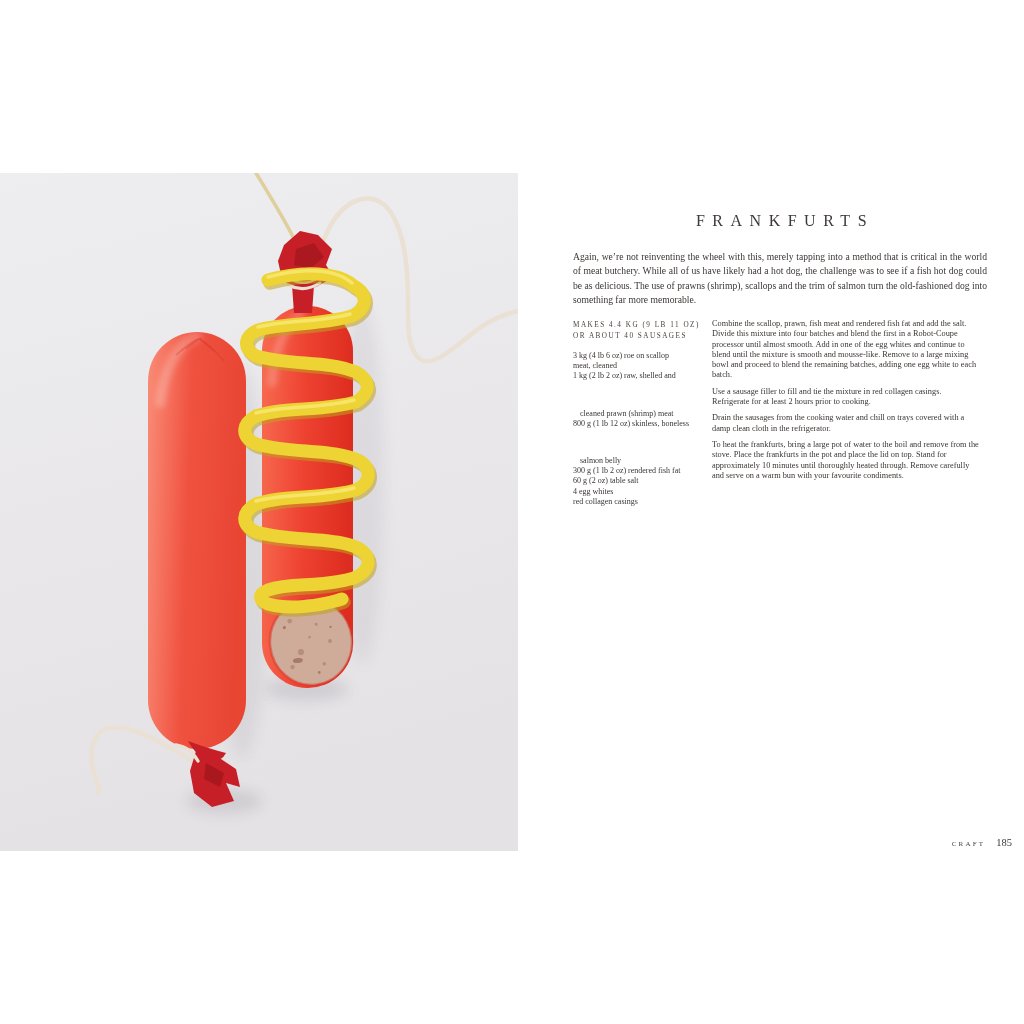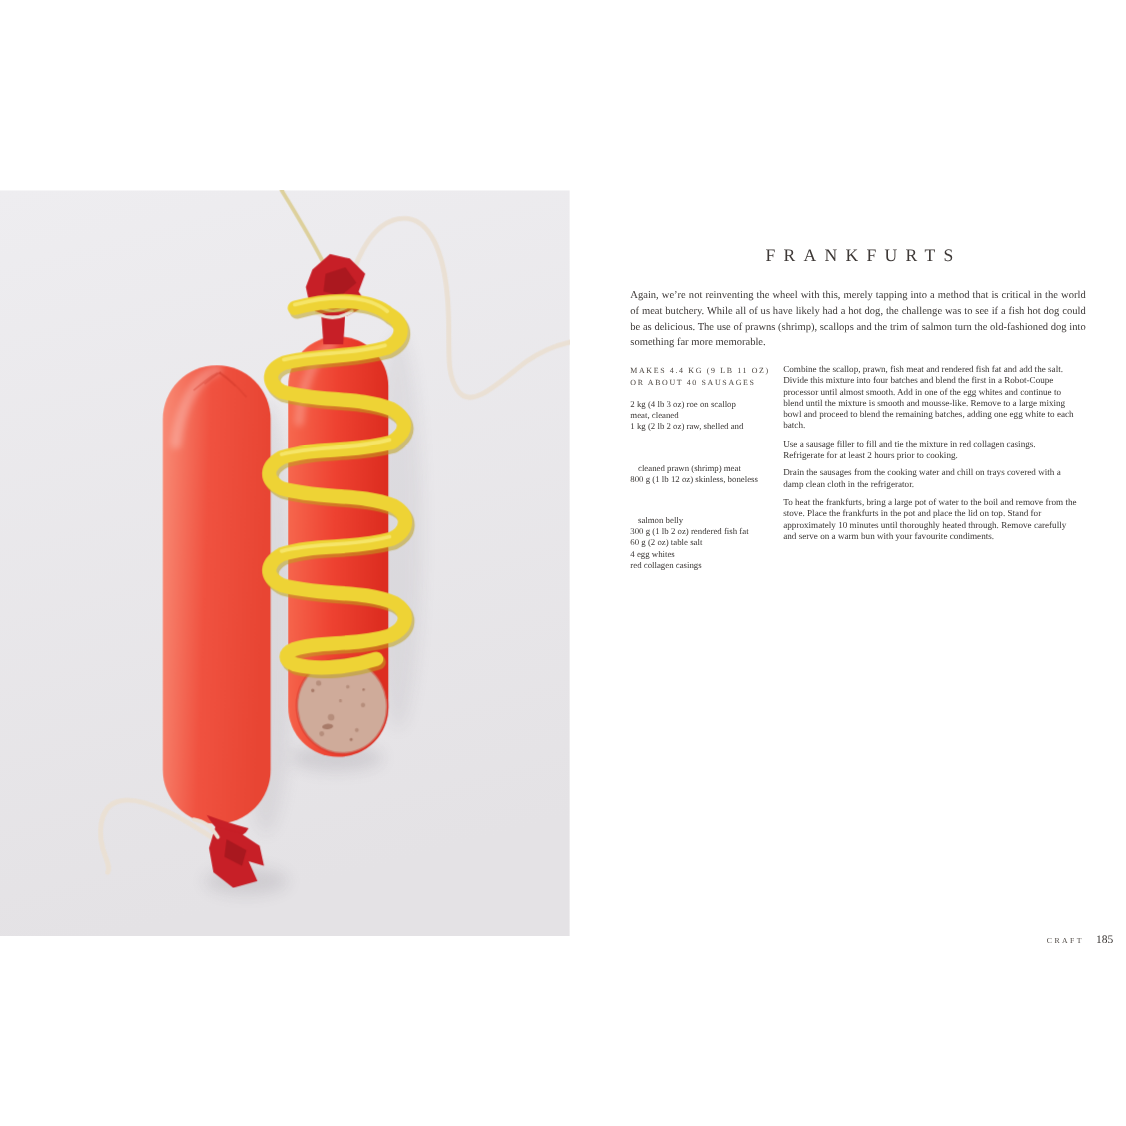--- a/index.html
+++ b/index.html
@@ -9,21 +9,21 @@
     font-family:"Liberation Serif", serif;
     color:#333;
   }
   
   .photo-wrap{
     position:absolute;left:0;top:173px;width:518px;height:678px;
   }
   .photo-wrap svg{display:block;}
   
   .recipe{
-    position:absolute;left:565px;top:12px;width:447px;height:784px;
+    position:absolute;left:565px;top:0;width:447px;height:784px;
   }
   .title{
     position:absolute;left:0;top:212px;width:440px;
     text-align:center;
     font-size:16px;letter-spacing:7.5px;
     color:#3e3937;font-weight:400;
   }
   .intro{
     position:absolute;left:8px;top:250px;width:414px;
     font-size:9.6px;line-height:14.4px;
@@ -181,21 +181,21 @@
   <div class="title">FRANKFURTS</div>
 
   <div class="intro">Again, we’re not reinventing the wheel with this, merely tapping into a method that is critical in the world of meat butchery. While all of us have likely had a hot dog, the challenge was to see if a fish hot dog could be as delicious. The use of prawns (shrimp), scallops and the trim of salmon turn the old-fashioned dog into something far more memorable.</div>
 
   <div class="yield">
     <div>MAKES 4.4 KG (9 LB 11 OZ)</div>
     <div>OR ABOUT 40 SAUSAGES</div>
   </div>
 
   <div class="ingredients">
-    <div class="ing-line">2 kg (4 lb 3 oz) roe on scallop</div>
+    <div class="ing-line">3 kg (4 lb 6 oz) roe on scallop</div>
     <div class="ing-line">meat, cleaned</div>
     <div class="ing-line">1 kg (2 lb 2 oz) raw, shelled and</div>
     <div class="ing-line indent">cleaned prawn (shrimp) meat</div>
     <div class="ing-line">800 g (1 lb 12 oz) skinless, boneless</div>
     <div class="ing-line indent">salmon belly</div>
     <div class="ing-line">300 g (1 lb 2 oz) rendered fish fat</div>
     <div class="ing-line">60 g (2 oz) table salt</div>
     <div class="ing-line">4 egg whites</div>
     <div class="ing-line">red collagen casings</div>
   </div>

